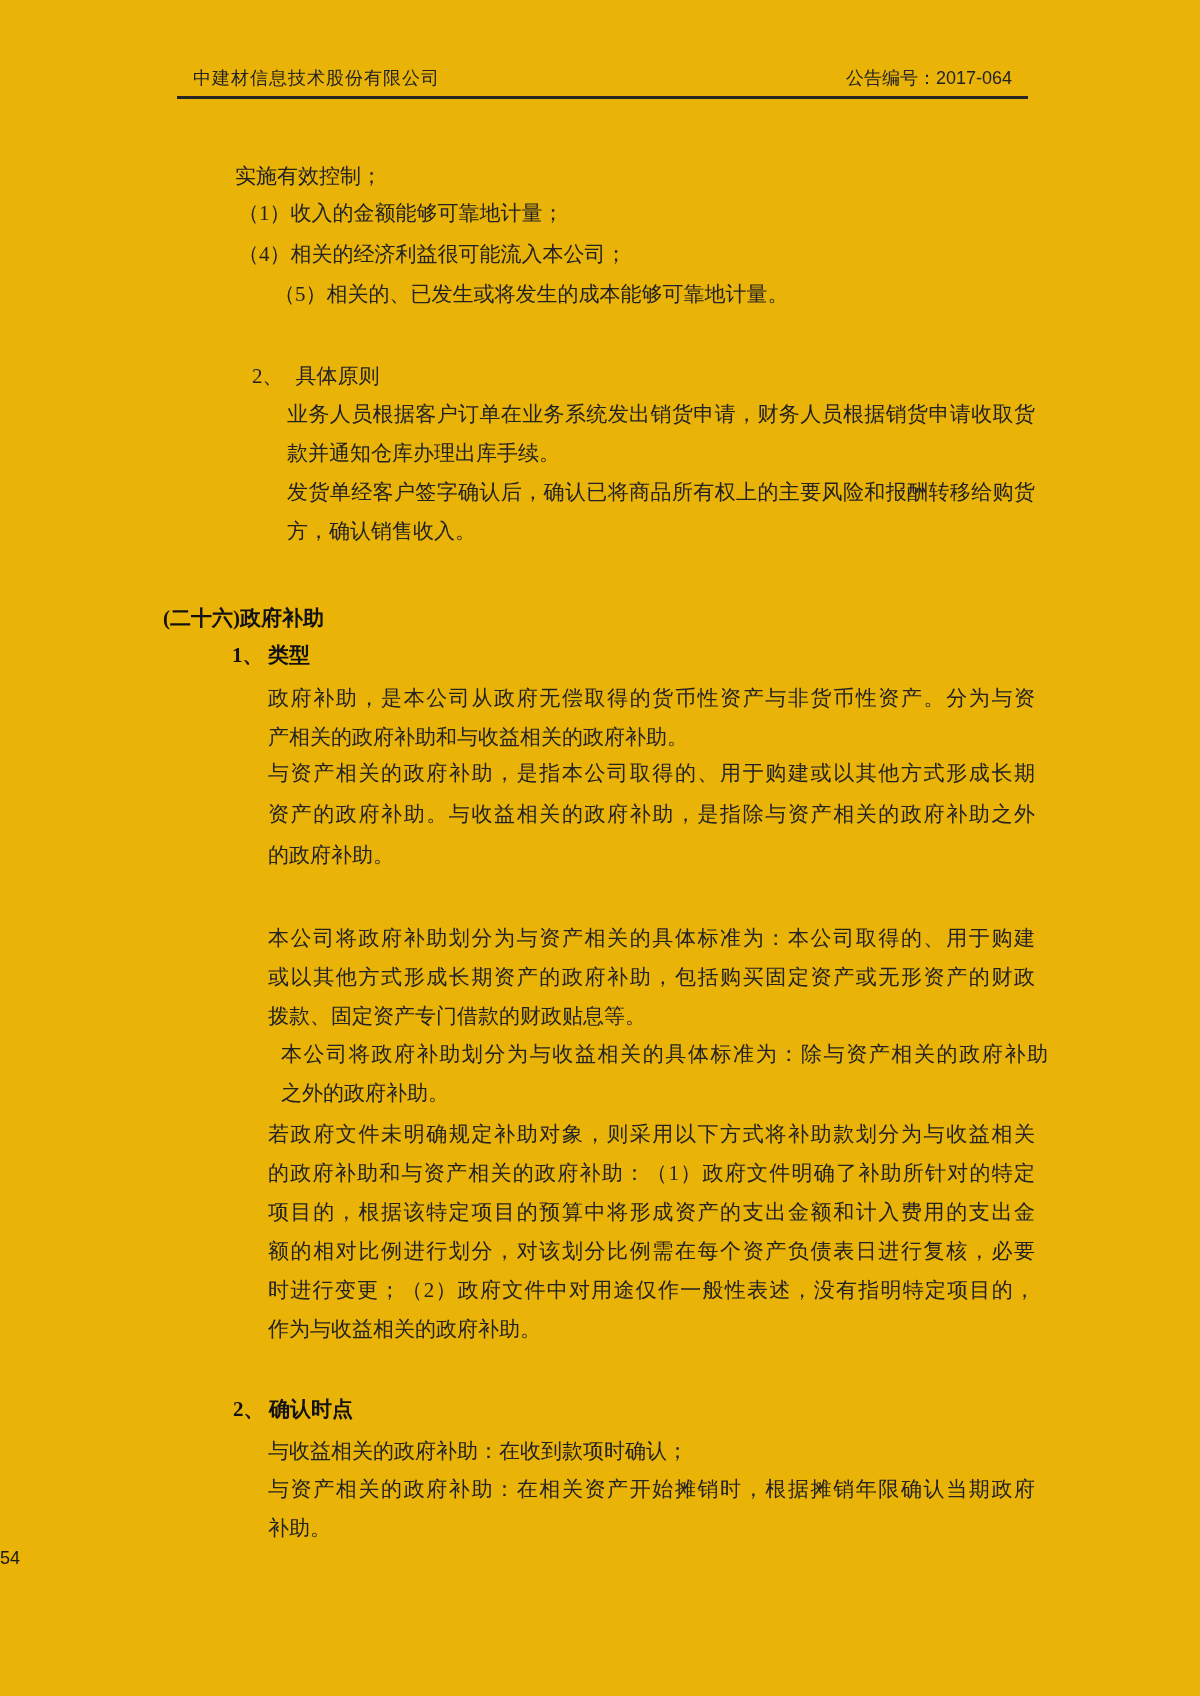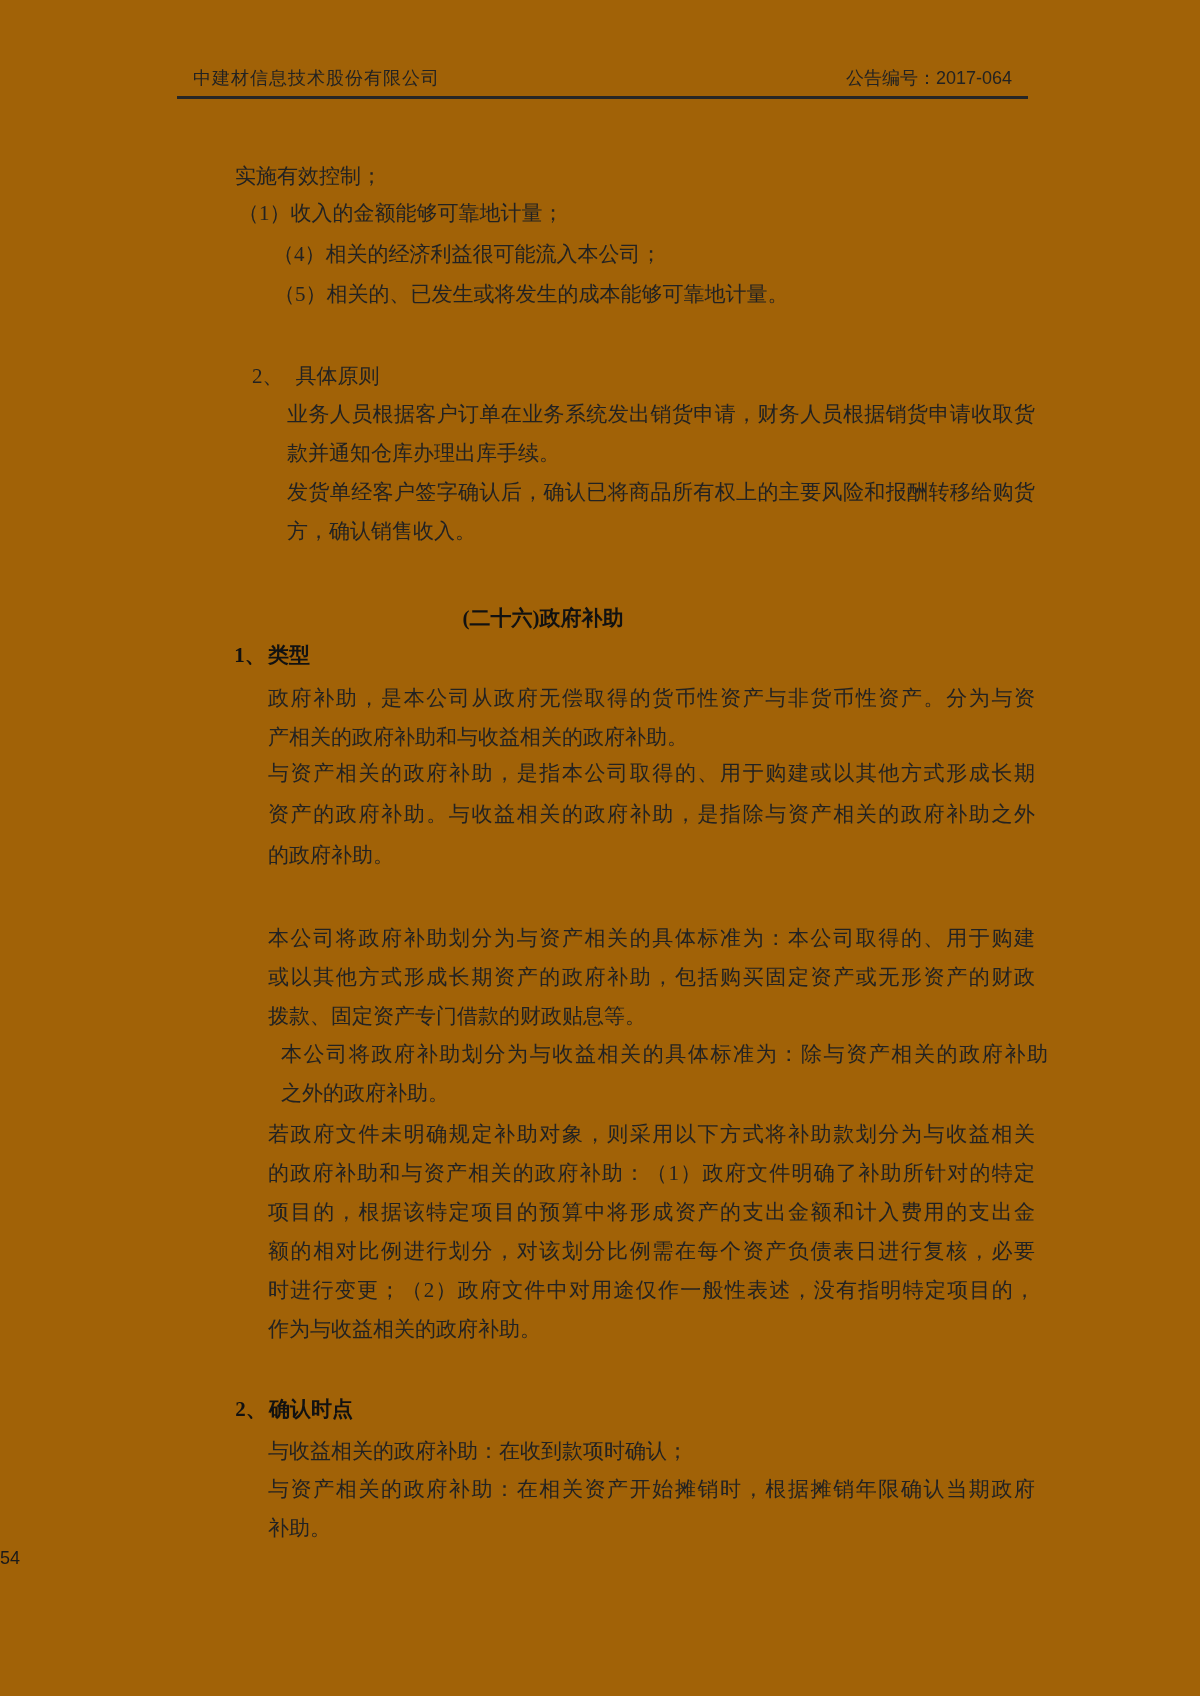--- a/index.html
+++ b/index.html
@@ -1,38 +1,38 @@
 <!DOCTYPE html>
 <html><head>
 <meta charset="utf-8">
 <style>
   html,body{margin:0;padding:0;background:#ffffff;}
   .page{
     position:relative;
     width:1200px;height:1696px;
-    background:#a16207;
+    background:#eab308;
     overflow:hidden;
     font-family:"Liberation Serif","DejaVu Serif",serif;
     color:#222222;
   }
   
   .hdr-company{position:absolute;left:193px;top:66px;font-size:18px;letter-spacing:1px;}
   .hdr-notice{position:absolute;left:600px;top:66px;width:412px;text-align:right;font-size:18px;}
   .hdr-notice .num{font-family:"Liberation Sans","DejaVu Sans",sans-serif;font-size:18px;}
   .hdr-rule{position:absolute;left:177px;top:96px;width:851px;height:3px;background:#262626;}
   
   .ln{height:39px;line-height:39px;font-size:21px;}
   .j{text-align:justify;text-align-last:justify;}
-  .bold{font-weight:bold;color:#111111;text-align:center;}
+  .bold{font-weight:bold;color:#111111;}
   .numhead{display:flex;}
   .numhead .nn{flex:0 0 36px;}
   
   .b1{position:absolute;left:235px;top:157px;width:760px;}
   .b2{position:absolute;left:238px;top:194px;width:780px;}
-  .b3{position:absolute;left:238px;top:235px;width:780px;margin-left:35px;}
+  .b3{position:absolute;left:238px;top:235px;width:780px;}
   .b4{position:absolute;left:238px;top:275px;width:780px;margin-left:36px;}
   .b5{position:absolute;left:252px;top:357px;width:760px;}
   .b5 .nn{margin-right:12px;}
   .b6{position:absolute;left:287px;top:395px;width:748px;}
   .b7{position:absolute;left:287px;top:473px;width:748px;}
   .b8{position:absolute;left:163px;top:599px;width:760px;font-size:21px;line-height:39px;}
   .b9{position:absolute;left:232px;top:636px;width:760px;font-size:21px;line-height:39px;}
   .b10{position:absolute;left:268px;top:679px;width:767px;}
   .b11{position:absolute;left:268px;top:753px;width:767px;}
   .b11 .ln{height:41px;line-height:41px;}

